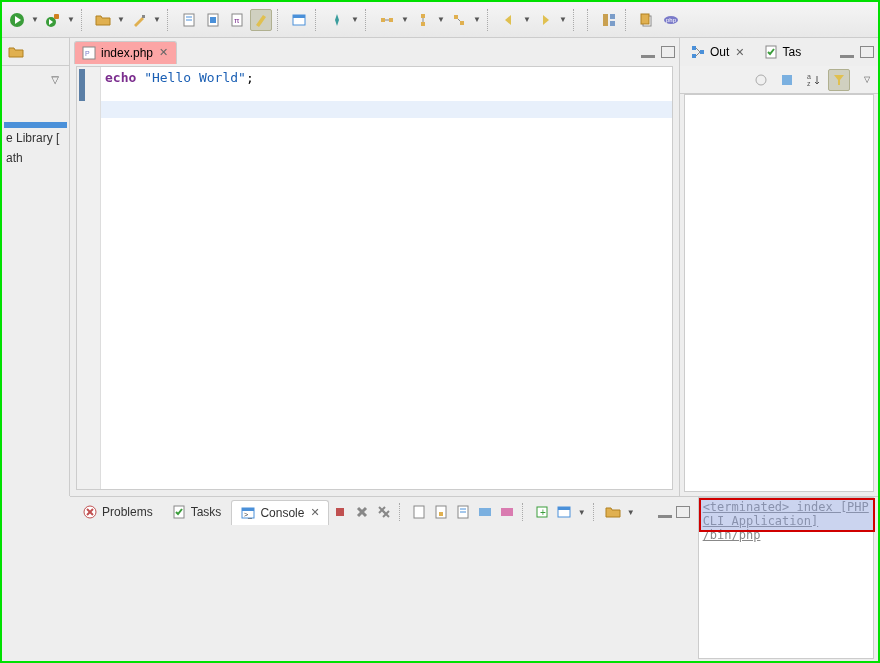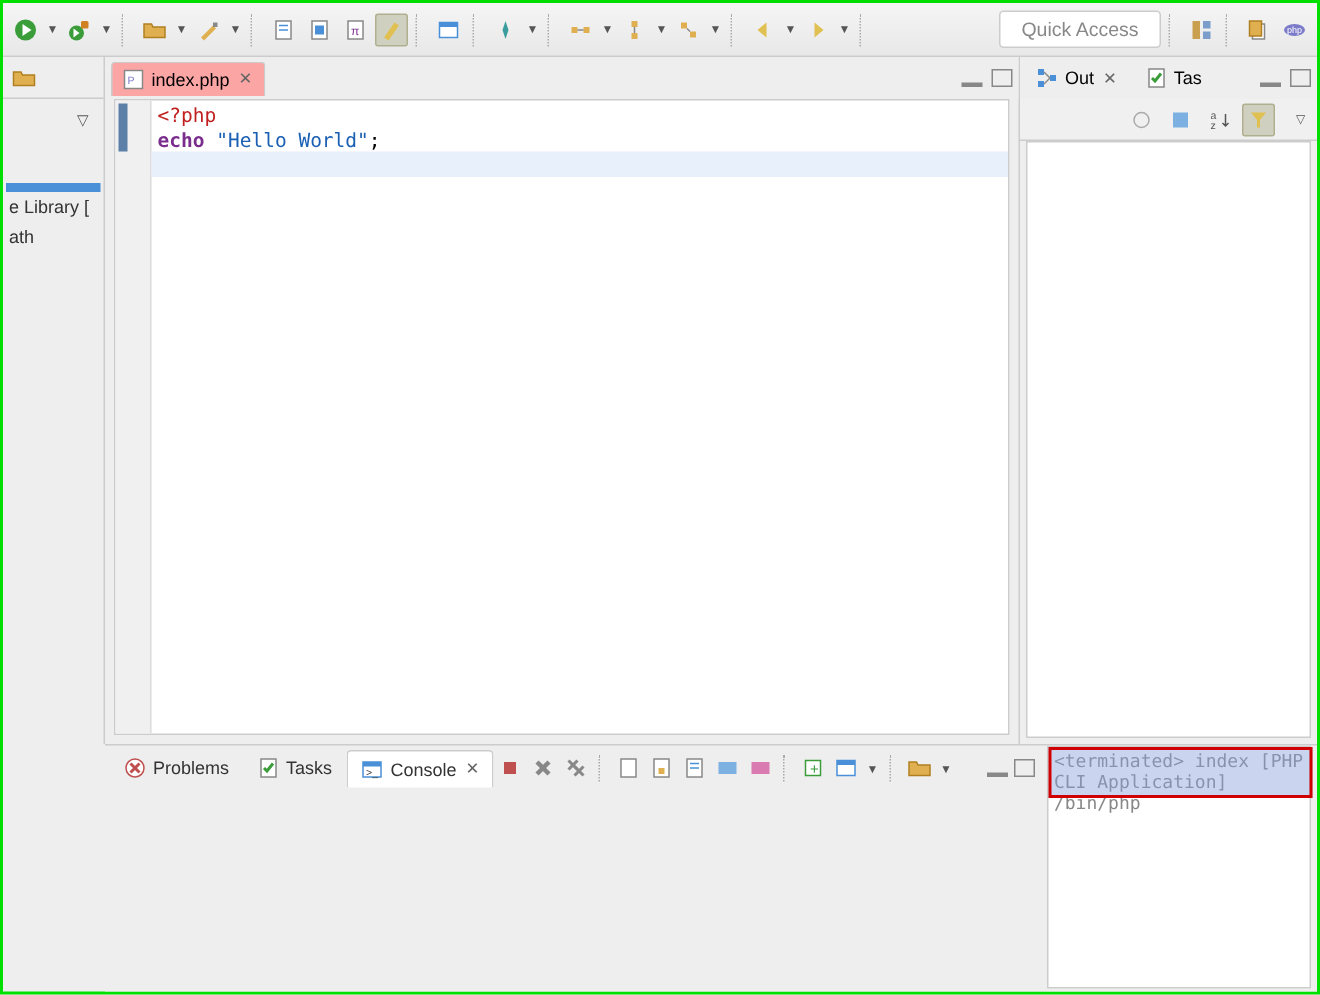--- a/index.html
+++ b/index.html
@@ -106,21 +106,21 @@
 .btab { display: flex; align-items: center; gap: 4px; padding: 4px 8px; font-size: 12px; cursor: pointer; color: #333; }
 .btab.active { background: #fff; border: 1px solid #ccc; border-bottom: none; border-radius: 3px 3px 0 0; }
 .console-tools { margin-left: auto; display: flex; align-items: center; gap: 4px; }
 .ct-btn { width: 18px; height: 18px; display: flex; align-items: center; justify-content: center; cursor: pointer; border-radius: 2px; }
 .ct-sep { width: 5px; border-left: 1px dotted #aaa; height: 18px; margin: 0 2px; }
 .console-body {
   flex: 1; background: #fff; margin: 0 4px 4px 4px; border: 1px solid #ccc;
   font-family: "DejaVu Sans Mono", Consolas, monospace; font-size: 12px;
   position: relative; padding: 2px 4px;
 }
-.console-header { color: #888; }
+.console-header { color: #888; text-decoration: underline; }
 .console-out { color: #333; }
 .red-box { position: absolute; left: 0; top: 0; width: 176px; height: 34px; border: 2px solid #d00000; background: rgba(140,160,220,0.45); pointer-events: none; }
 .ico { width: 16px; height: 16px; display: inline-block; }
 </style>
 </head>
 <body>
 
 <div class="toolbar">
   <div class="tb-btn">
       <svg class="ico" viewBox="0 0 16 16">
@@ -229,21 +229,20 @@
     </div>
   <div class="tb-drop">▼</div>
   <div class="tb-btn">
       <svg class="ico" viewBox="0 0 16 16">
         <path d="M6 3 L12 8 L6 13z" fill="#e0c050"></path>
       </svg>
     </div>
   <div class="tb-drop">▼</div>
   <div class="tb-sep"></div>
 
-  <div class="quick-access">Quick Access</div>
   <div class="tb-sep"></div>
   <div class="tb-btn">
       <svg class="ico" viewBox="0 0 16 16">
         <rect x="2" y="2" width="5" height="12" fill="#c9a050"></rect>
         <rect x="9" y="2" width="5" height="5" fill="#7b9dc9"></rect>
         <rect x="9" y="9" width="5" height="5" fill="#7b9dc9"></rect>
       </svg>
     </div>
   <div class="tb-sep"></div>
   <div class="tb-btn">
@@ -290,21 +289,20 @@
         <div class="tab-ctrl" style="border-bottom:3px solid #888;border-top:none;border-left:none;border-right:none"></div>
         <div class="tab-ctrl"></div>
       </div>
     </div>
     <div class="editor-wrap">
       <div class="gutter">
           <div class="mark"></div>
         </div>
       <div class="code-area">
         <div class="cur-line-hl" style="top:34px"></div>
-        <div class="code-line" style="position:relative"><span class="tok-tag">&lt;?php</span></div>
         <div class="code-line" style="position:relative"><span class="tok-kw">echo</span><span> </span><span class="tok-str">"Hello World"</span><span class="tok-punc">;</span></div>
       </div>
     </div>
   </div>
 
   <div class="right-col">
     <div class="view-tabbar">
       <div class="view-tab plain">
         <svg class="ico" viewBox="0 0 16 16">
             <rect x="2" y="2" width="4" height="4" fill="#4a90d9"></rect>

